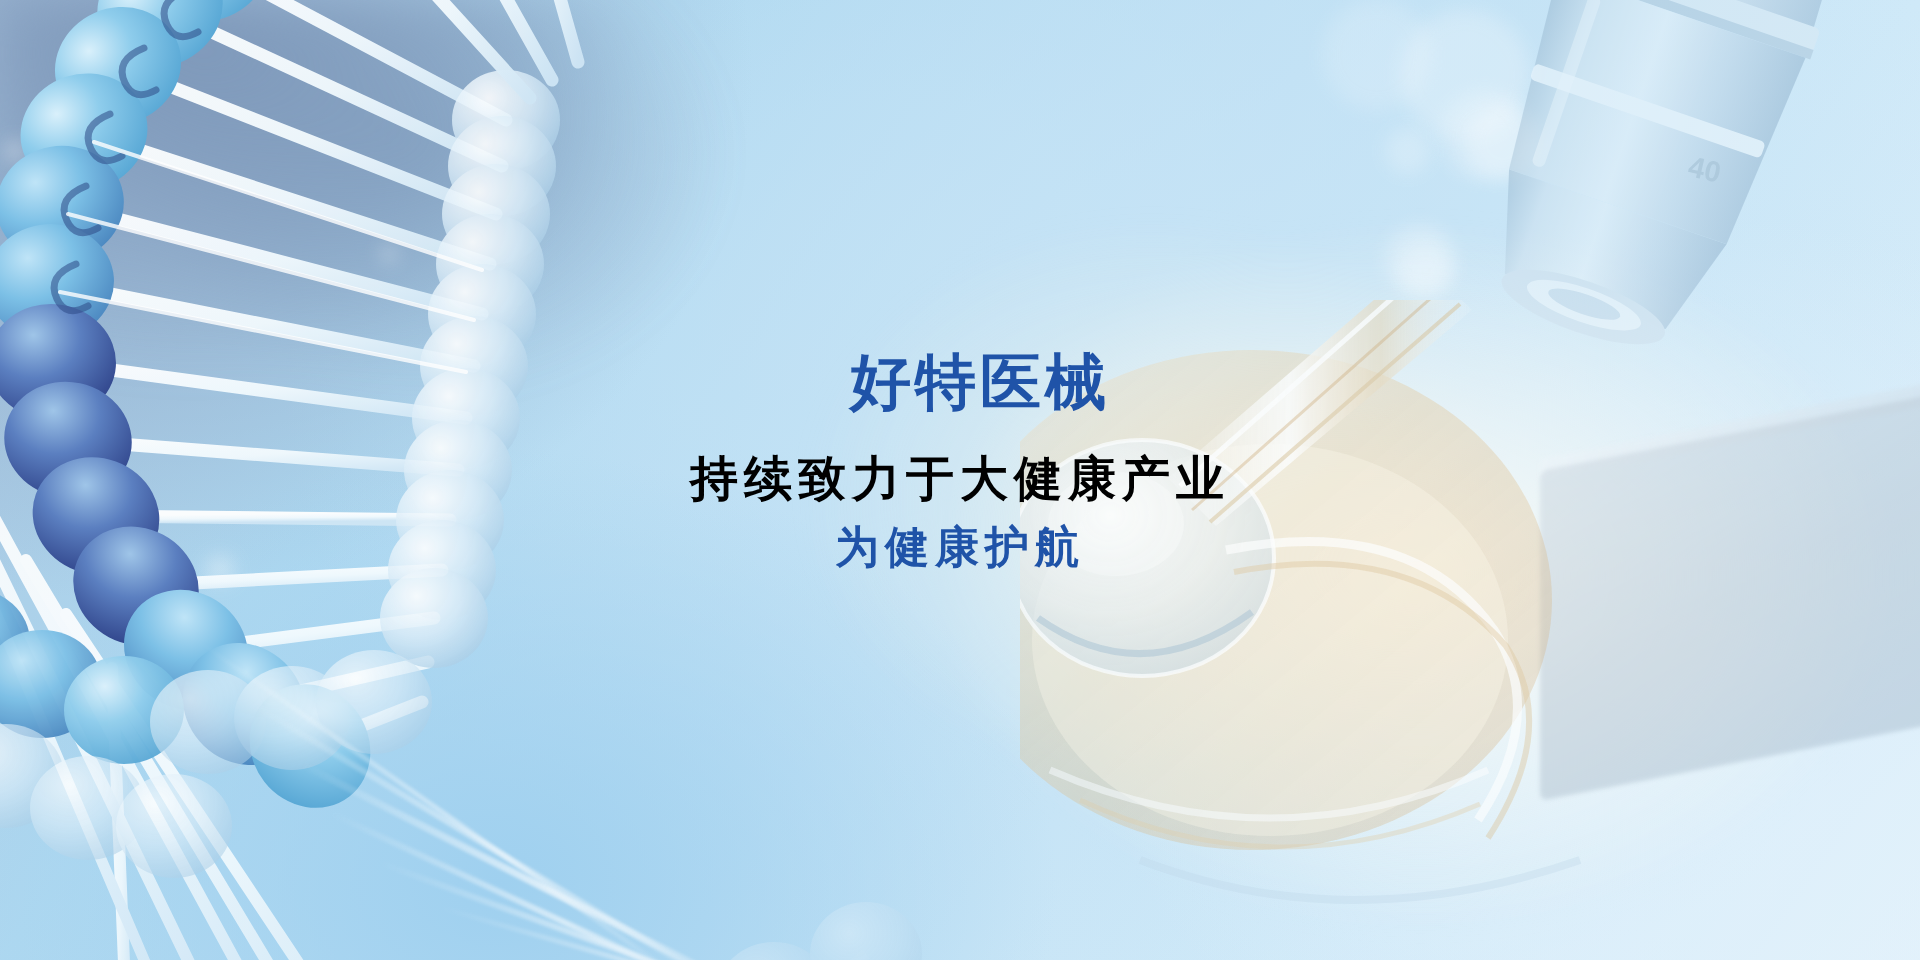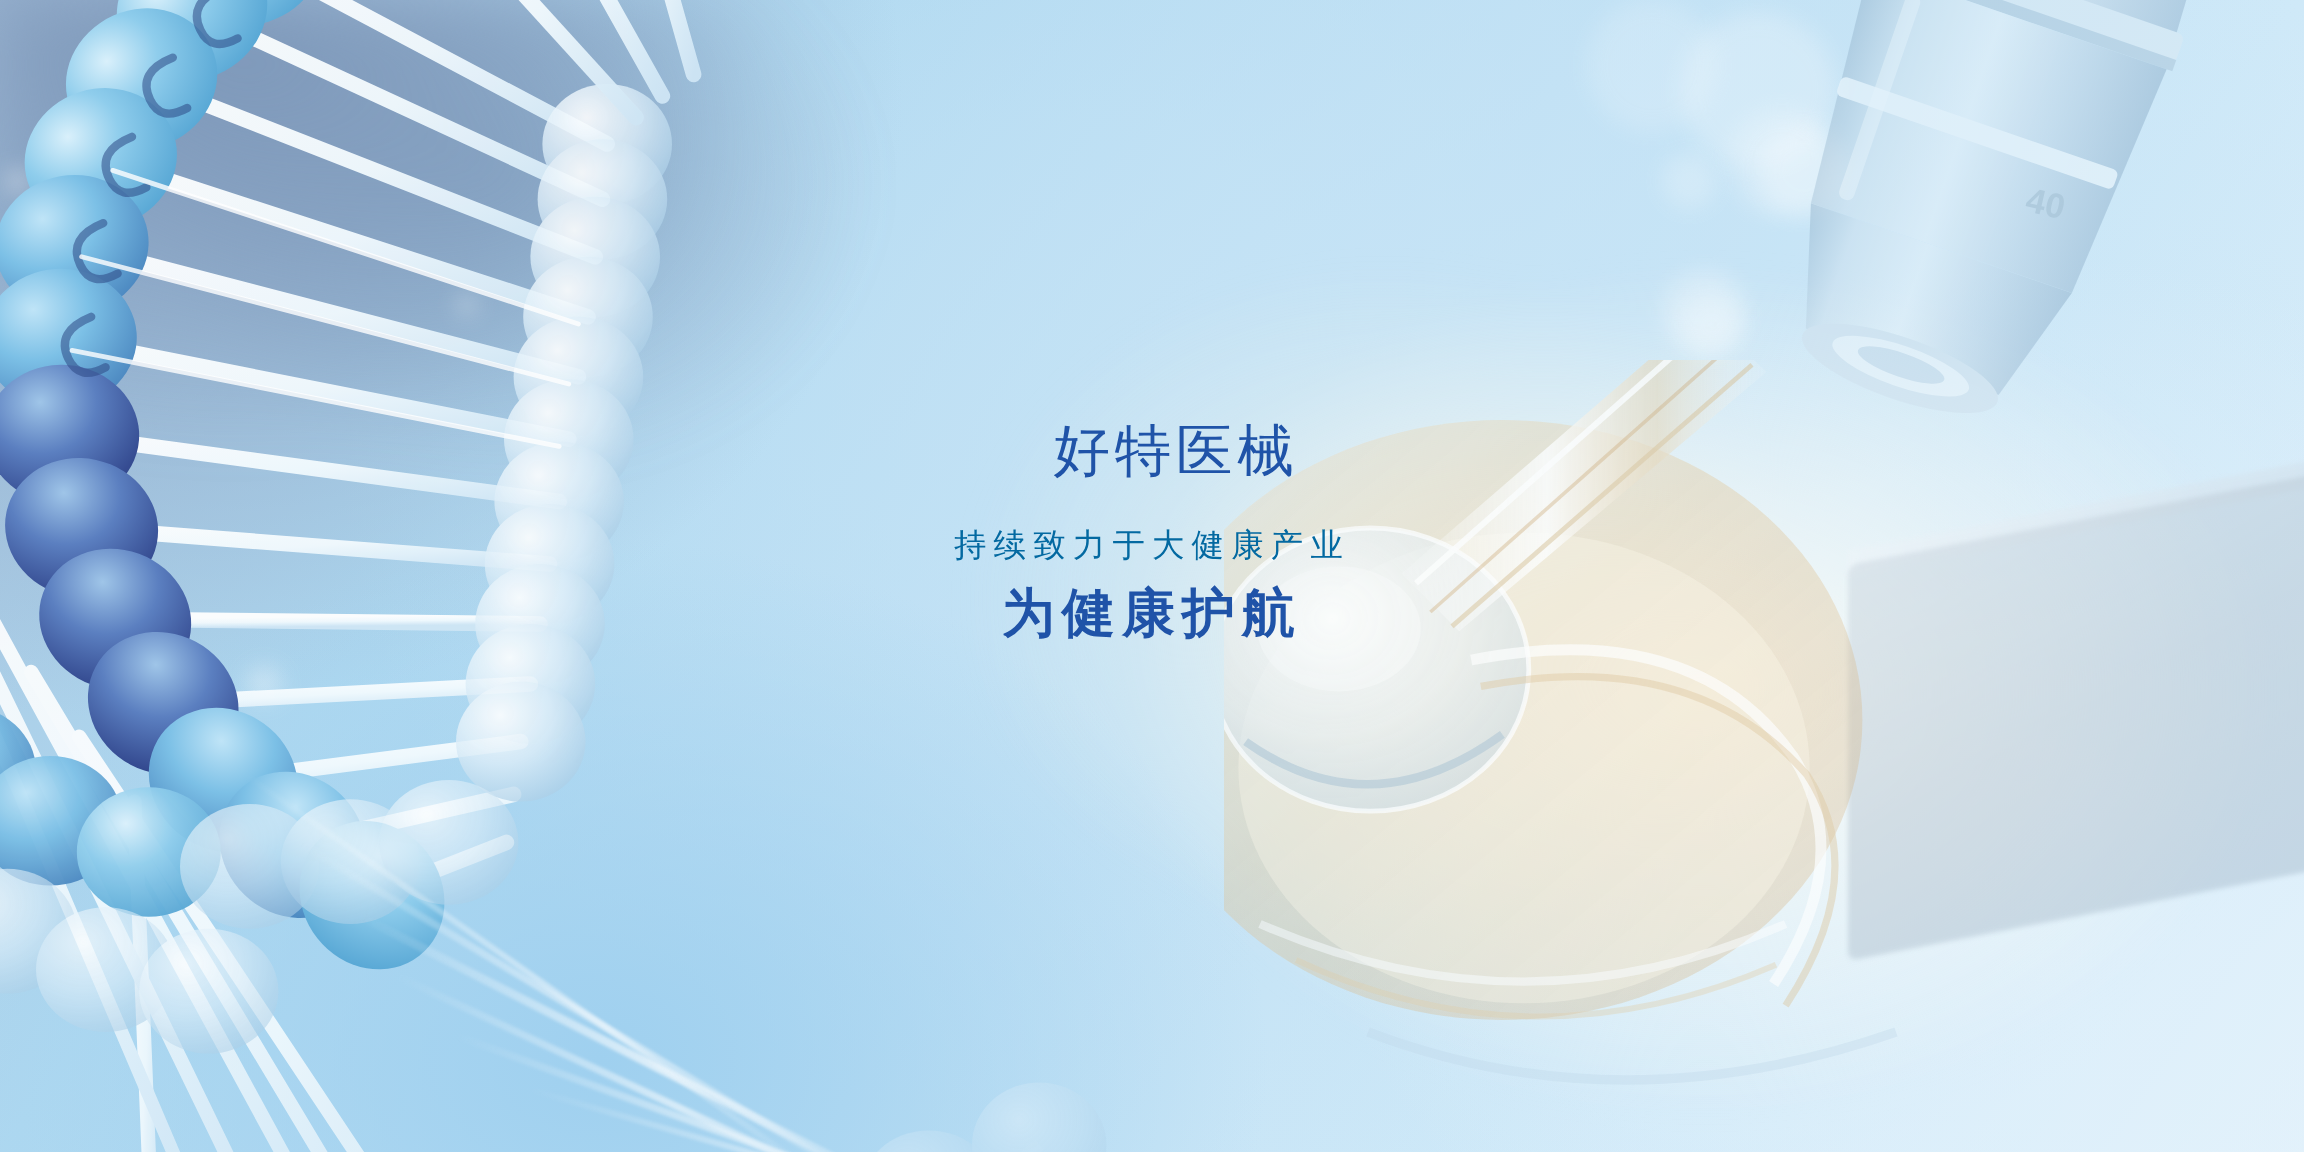--- a/index.html
+++ b/index.html
@@ -68,27 +68,27 @@
   .streak { position:absolute; background:linear-gradient(90deg, rgba(255,255,255,0), rgba(255,255,255,.85), rgba(255,255,255,0));
             filter:blur(1.5px); transform-origin:left center; }
 
   
   #hero-text {
     position:absolute; left:0; right:0; top:352px;
     text-align:center;
     z-index:40;
   }
   #hero-title {
-    font-size:47px; font-weight:400; line-height:1;
+    font-size:61px; font-weight:700; line-height:1;
     color:#1f53a8; letter-spacing:4px;padding-left:40px;
   }
   #hero-subtitle {
     margin-top:42px;
-    font-size:27px; font-weight:400; line-height:1;
-    color:#0369a1; letter-spacing:6px;
+    font-size:48px; font-weight:700; line-height:1;
+    color:#000000; letter-spacing:6px;
   }
   #hero-tagline {
     margin-top:22px;
     font-size:44px; font-weight:700; line-height:1;
     color:#1f53a8; letter-spacing:6px;
   }
 </style>
 </head>
 <body>
 

